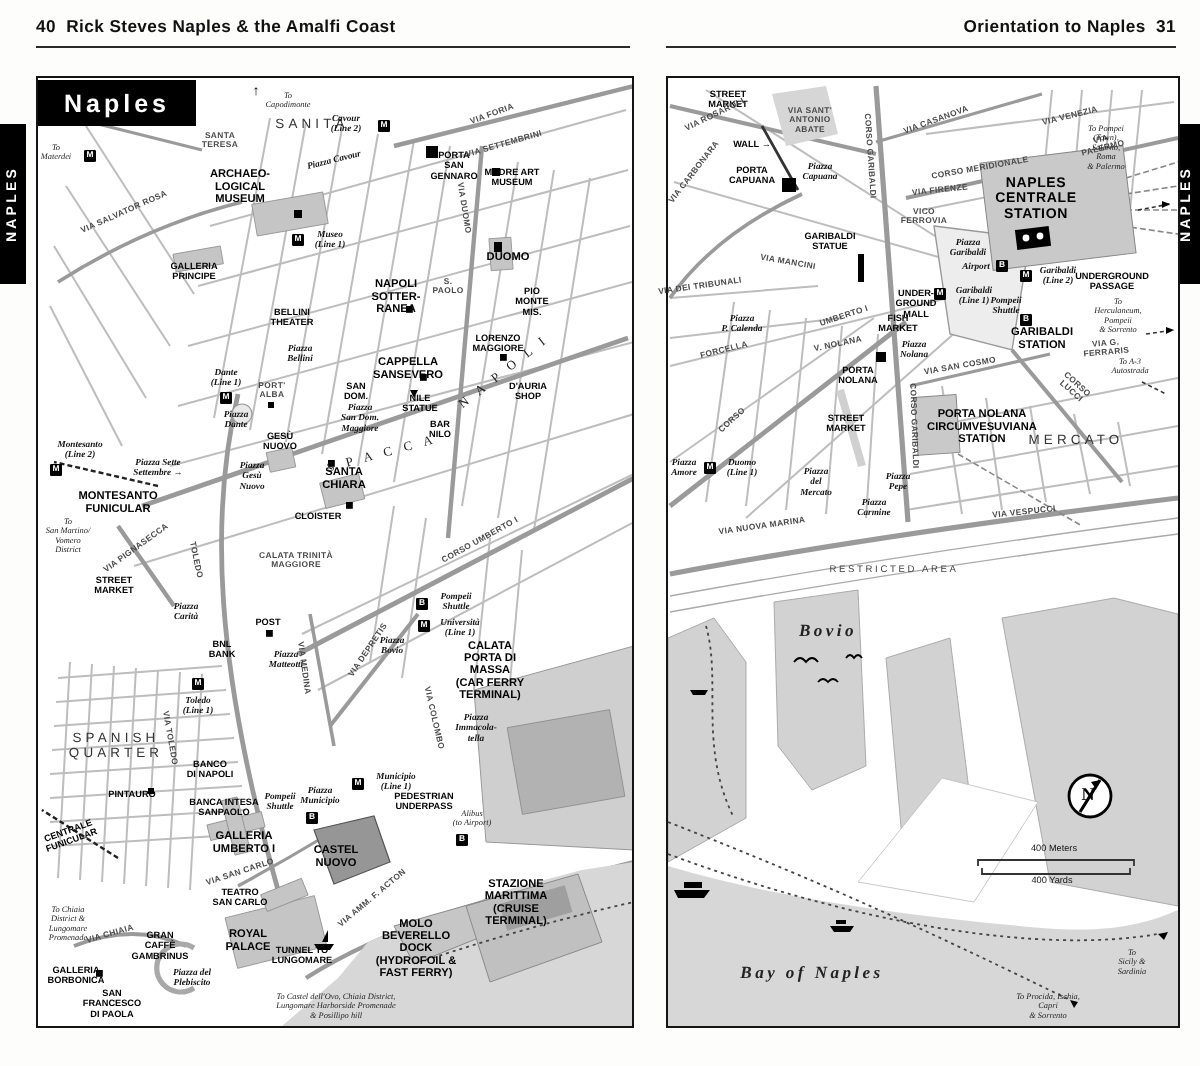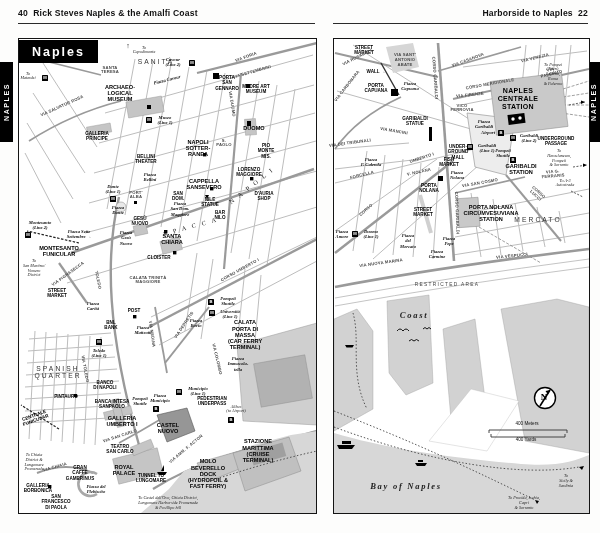--- a/index.html
+++ b/index.html
@@ -35,21 +35,21 @@
   .micb{--s:.6;font-size:7px;font-weight:700;width:10px;height:10px;line-height:10px;
         background:#000;color:#fff;border-radius:1px;text-align:center}
 </style>
 </head>
 <body>
 
 <div class="hdr" style="left:18px">
   <span>40</span>&nbsp;&nbsp;<span>Rick Steves Naples &amp; the Amalfi Coast</span>
 </div>
 <div class="hdr" style="right:12px">
-  <span>Harborside to Naples</span>&nbsp;&nbsp;<span>22</span>
+  <span>Orientation to Naples</span>&nbsp;&nbsp;<span>31</span>
 </div>
 <div class="rule" style="left:18px;width:297px"></div>
 <div class="rule" style="left:333px;width:255px"></div>
 
 <div class="tab" style="left:0;top:62px">
   <span>NAPLES</span>
 </div>
 <div class="tab" style="left:587px;top:62px">
   <span>NAPLES</span>
 </div>
@@ -563,21 +563,21 @@
     <span class="lb pz" style="left: 437px; top: 254px;">Piazza
 Carmine</span>
     <span class="lb pz" style="left: 342px; top: 234px;">Piazza
 Amore</span>
     <span class="lb micb" style="left: 355px; top: 234px;">M</span>
     <span class="lb pz" style="left: 371px; top: 234px;">Duomo
 (Line 1)</span>
     <span class="lb st" style="left: 381px; top: 263px; --r: -8deg;">VIA NUOVA MARINA</span>
     <span class="lb st" style="left: 512px; top: 256px; --r: -6deg;">VIA VESPUCCI</span>
     <span class="lb ra" style="left: 447px; top: 285px;">RESTRICTED AREA</span>
-    <span class="lb wt" style="left: 414px; top: 315px;">Coast</span>
+    <span class="lb wt" style="left: 414px; top: 315px;">Bovio</span>
     <span class="lb wt" style="left: 406px; top: 486px;">Bay of Naples</span>
     <span class="lb sc" style="left: 527px; top: 424px;">400 Meters</span>
     <span class="lb sc" style="left: 526px; top: 440px;">400 Yards</span>
     <span class="lb to" style="left: 566px; top: 481px;">To
 Sicily &amp;
 Sardinia</span>
     <span class="lb to" style="left: 524px; top: 503px;">To Procida, Ischia,
 Capri
 &amp; Sorrento</span>
     <span class="lb cmp" style="left: 544px; top: 397px;">N</span>

